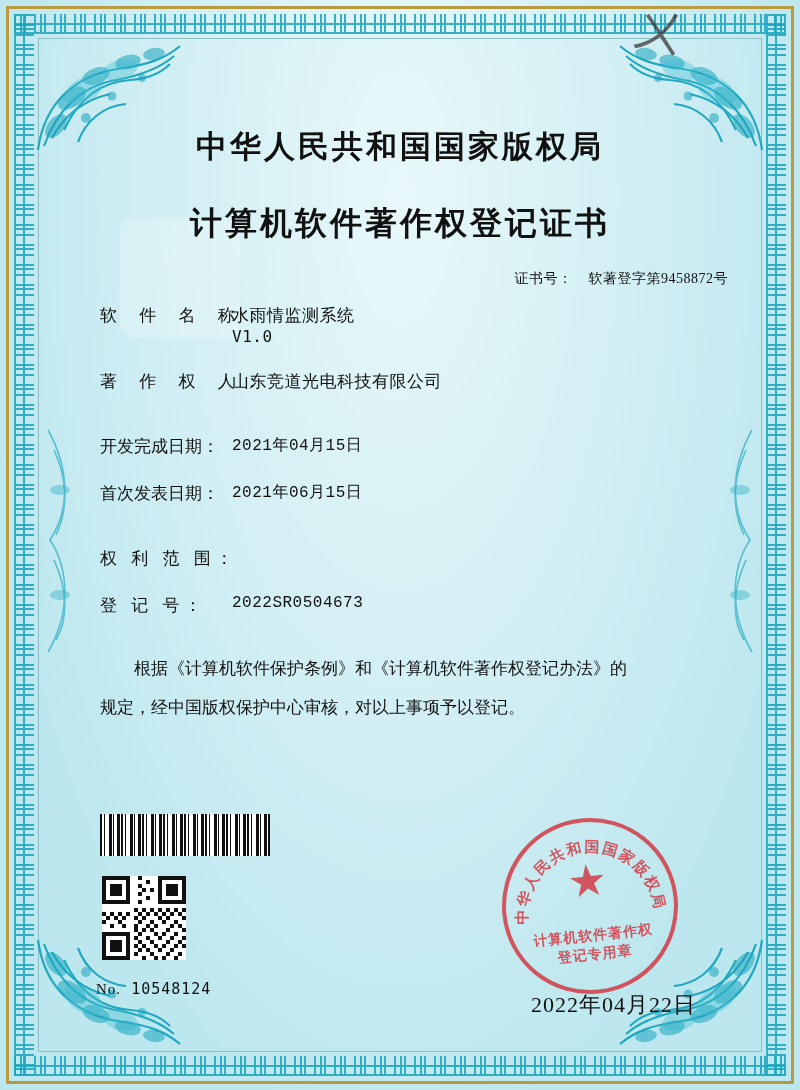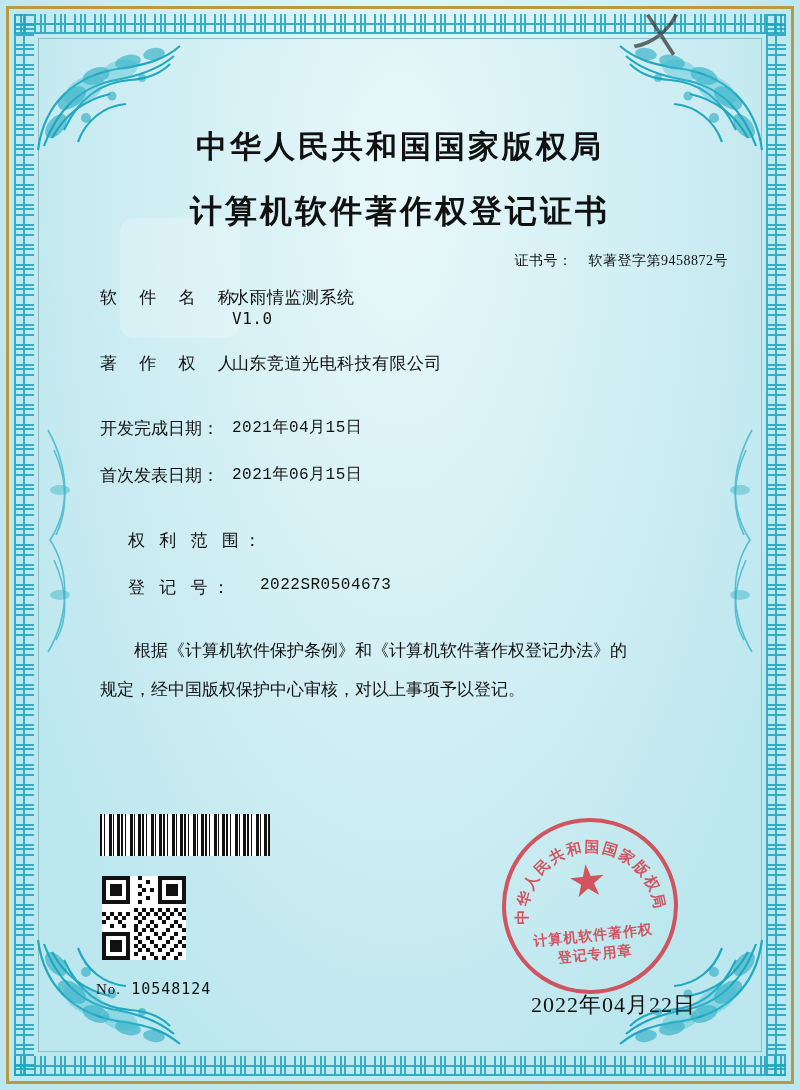--- a/index.html
+++ b/index.html
@@ -116,28 +116,28 @@
     color: #111;
     margin-top: 78px;
     font-family: "DejaVu Serif", serif;
   }
   .title-sub {
     text-align: center;
     font-size: 32px;
     font-weight: bold;
     letter-spacing: 3px;
     color: #111;
-    margin-top: 22px;
+    margin-top: 34px;
     font-family: "DejaVu Serif", serif;
   }
   .cert-no {
     text-align: right;
     font-size: 14px;
     color: #111;
-    margin-top: 18px;
+    margin-top: 24px;
     padding-right: 12px;
     letter-spacing: .5px;
   }
   .cert-no .label { margin-right: 16px; }
 
   .fields {
     margin-top: 16px;
     padding-left: 40px;
   }
   .field-row {
@@ -147,21 +147,21 @@
     font-size: 17px;
     color: #111;
   }
   .field-label {
     width: 132px;
     flex: none;
     letter-spacing: 0px;
     white-space: nowrap;
   }
   .field-label.sp4 { letter-spacing: 9px; }
-  .field-label.sp3 { letter-spacing: 5px; margin-left: 28px; }
+  .field-label.sp3 { letter-spacing: 5px; }
   .field-value {
     flex: 1;
     letter-spacing: .5px;
   }
   .field-value .line2 { display: block; font-family: "DejaVu Sans Mono", monospace; font-size: 16px; }
   .gap-lg { height: 36px; }
   .gap-md { height: 18px; }
 
   .mono { font-family: Liberation Mono, monospace; font-size: 16px; }
 

